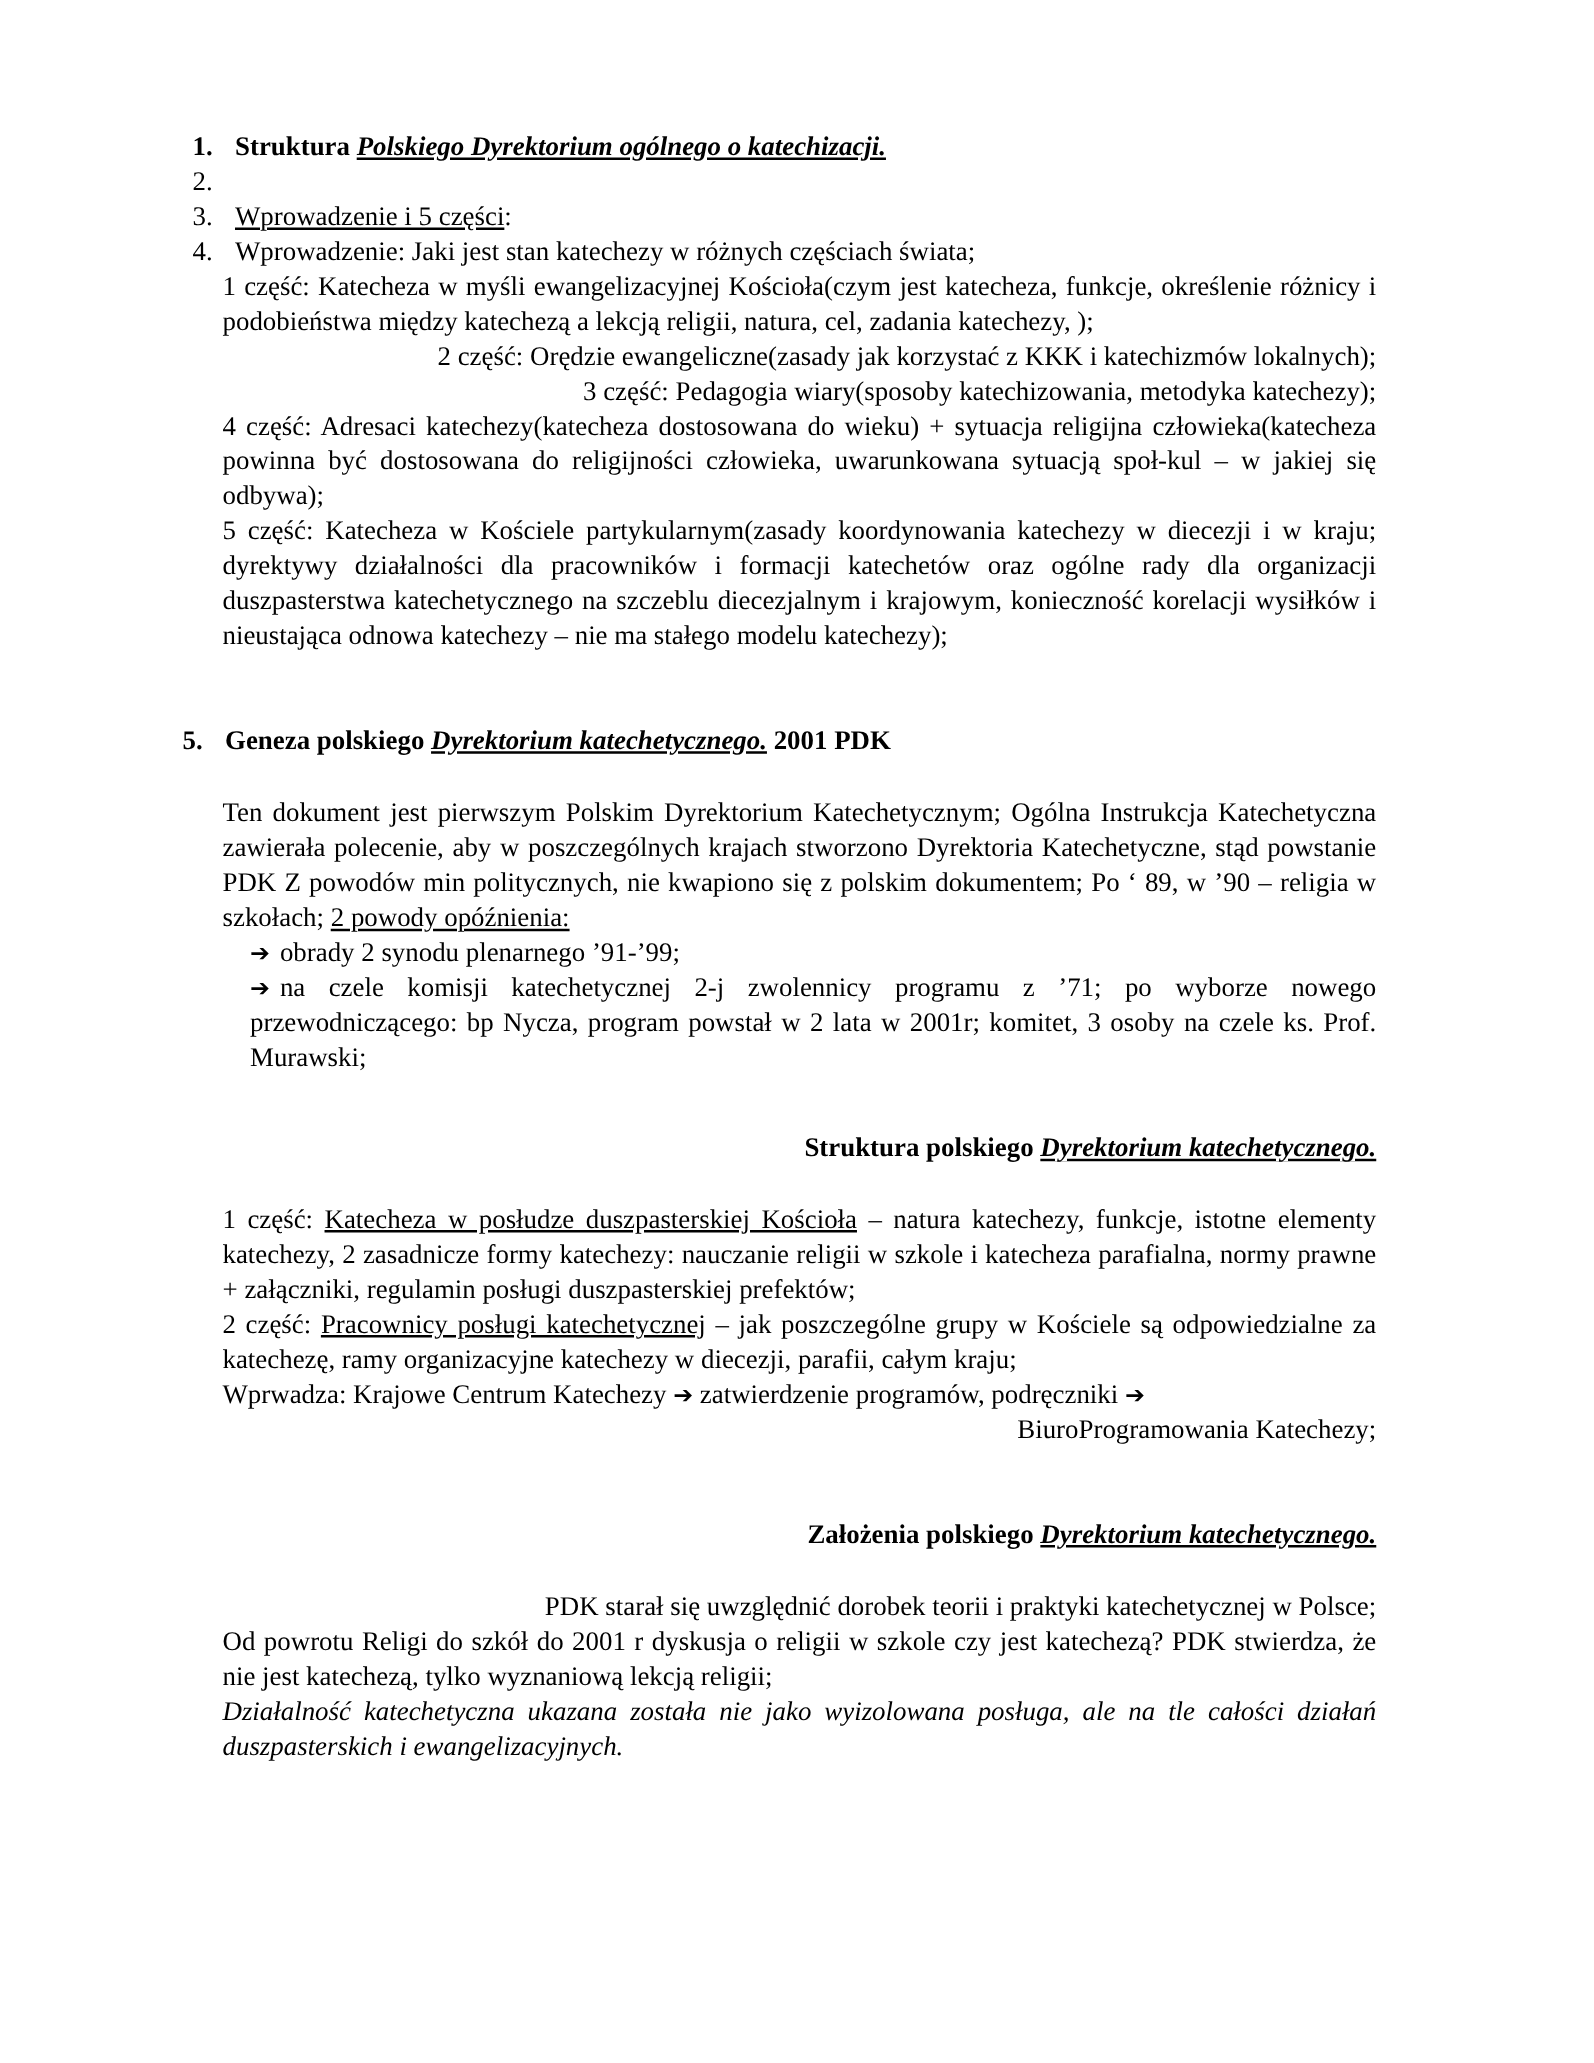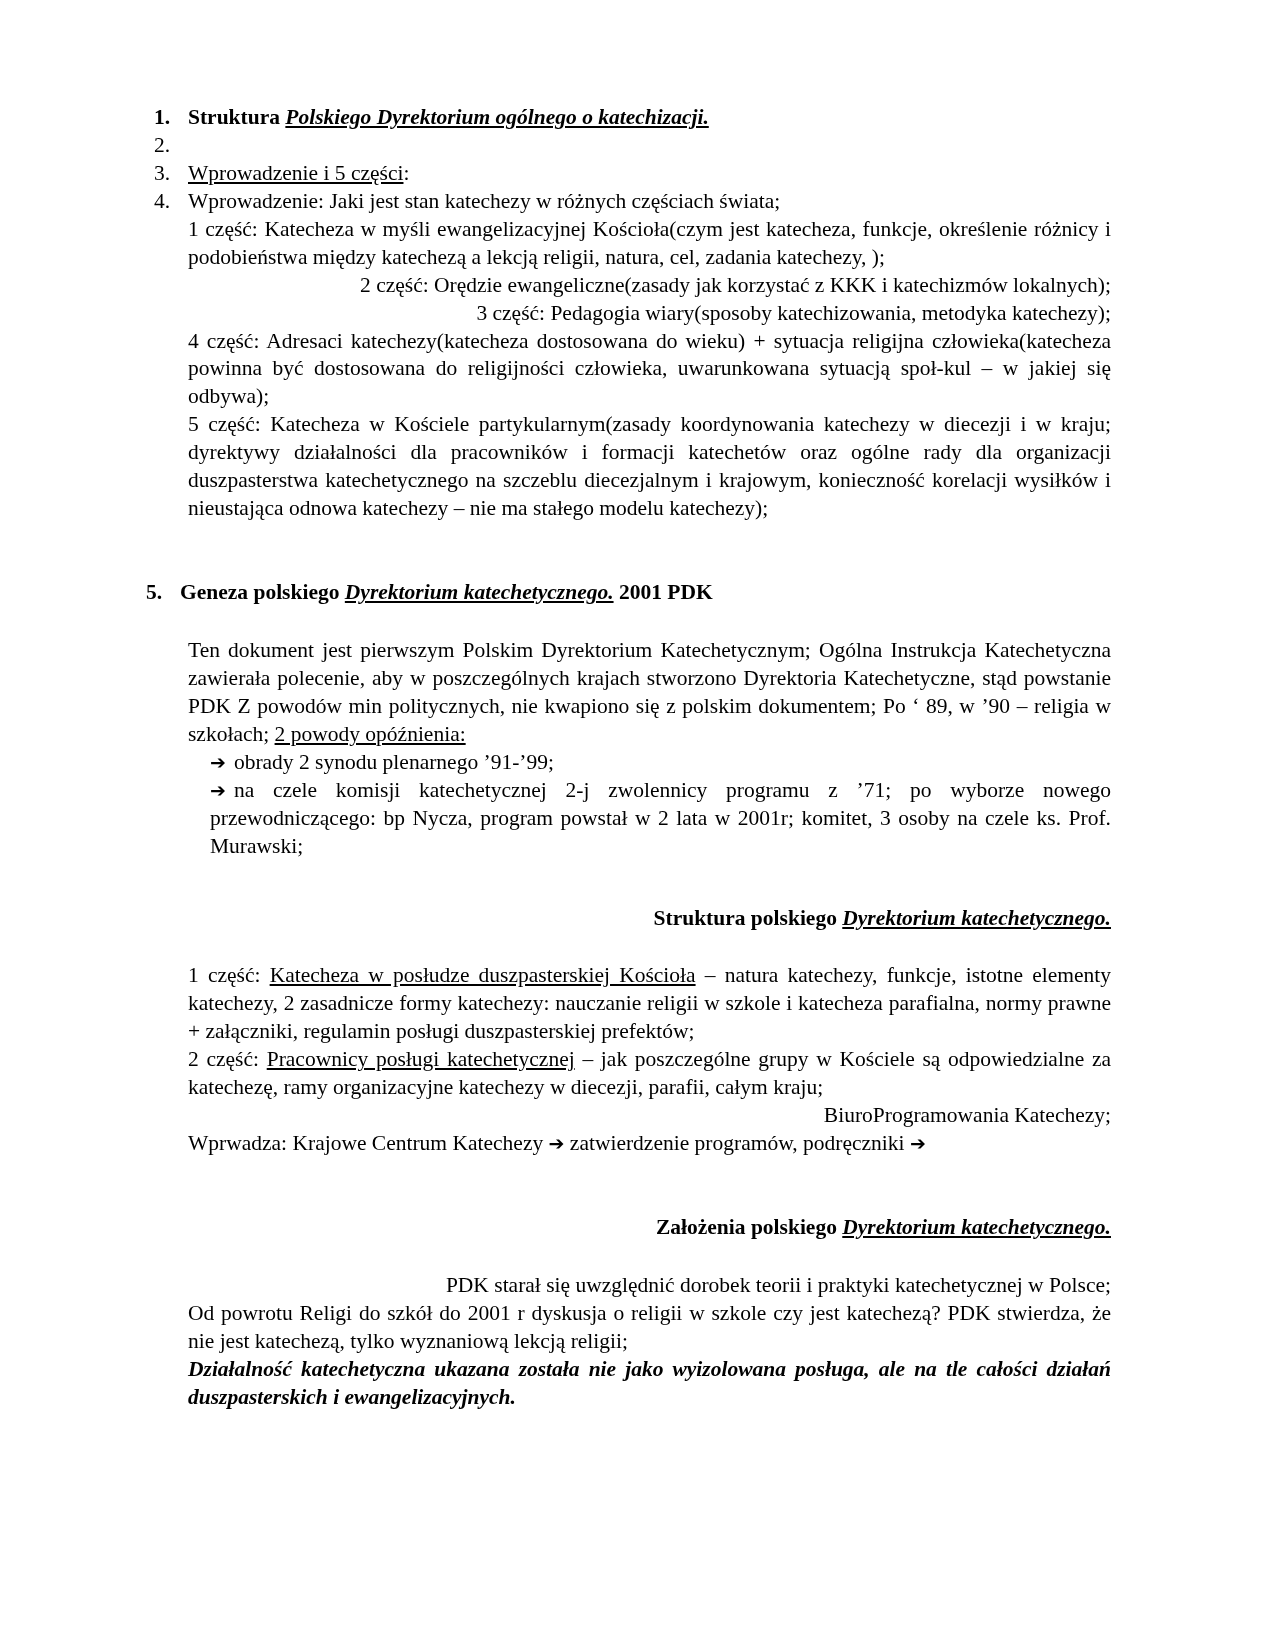--- a/index.html
+++ b/index.html
@@ -59,21 +59,21 @@
   .bi { font-weight: bold; font-style: italic; text-decoration: underline; }
 
   
   .para {
     text-align: justify;
     text-justify: inter-word;
     margin: 0;
   }
   .para.left { text-align: right; }
   .indent-block {
-    margin-left: 42px;
+    margin-left: 32px;
     width: 923px;
   }
   .spacer-md { height: 30px; }
   .spacer-lg { height: 44px; }
   .spacer-xl { height: 56px; }
 
   .heading-line {
     font-weight: bold;
     margin: 0;
   }
@@ -101,21 +101,21 @@
     font-size: 19px;
     display: inline-block;
     margin-right: 8px;
   }
   .arrow-inline {
     font-family: "DejaVu Sans", sans-serif;
     font-weight: bold;
     font-size: 19px;
   }
   .closing {
-    font-weight: bold;
+    font-weight: normal;
     font-style: italic;
     text-align: justify;
     margin: 0;
   }
 </style>
 </head>
 <body>
 
 <div class="page">
   <div class="doc-body">
@@ -170,23 +170,23 @@
     <div class="indent-block">
       <p class="sub-heading"><span>Struktura polskiego </span><span class="bi">Dyrektorium katechetycznego.</span></p>
 
       <div class="spacer-md"></div>
 
 
       <p class="para"><span>1 część: </span><span class="u">Katecheza w posłudze duszpasterskiej Kościoła</span><span> – natura katechezy, funkcje, istotne elementy katechezy, 2 zasadnicze formy katechezy: nauczanie religii w szkole i katecheza parafialna, normy prawne + załączniki, regulamin posługi duszpasterskiej prefektów;</span></p>
 
       <p class="para"><span>2 część: </span><span class="u">Pracownicy posługi katechetycznej</span><span> – jak poszczególne grupy w Kościele są odpowiedzialne za katechezę, ramy organizacyjne katechezy w diecezji, parafii, całym kraju;</span></p>
 
+      <p class="para"><span>Wprwadza:   Krajowe   Centrum   Katechezy  </span><span class="arrow-inline">➔</span><span>  zatwierdzenie   programów,   podręczniki  </span><span class="arrow-inline">➔</span></p>
+
       <p class="para left">BiuroProgramowania Katechezy;</p>
-
-      <p class="para"><span>Wprwadza:   Krajowe   Centrum   Katechezy  </span><span class="arrow-inline">➔</span><span>  zatwierdzenie   programów,   podręczniki  </span><span class="arrow-inline">➔</span></p>
     </div>
 
     <div class="spacer-xl"></div>
 
     <div class="indent-block">
       <p class="sub-heading"><span>Założenia polskiego </span><span class="bi">Dyrektorium katechetycznego.</span></p>
 
       <div class="spacer-md"></div>
 
       <p class="para left">PDK starał się uwzględnić dorobek teorii i praktyki katechetycznej w Polsce;</p>

